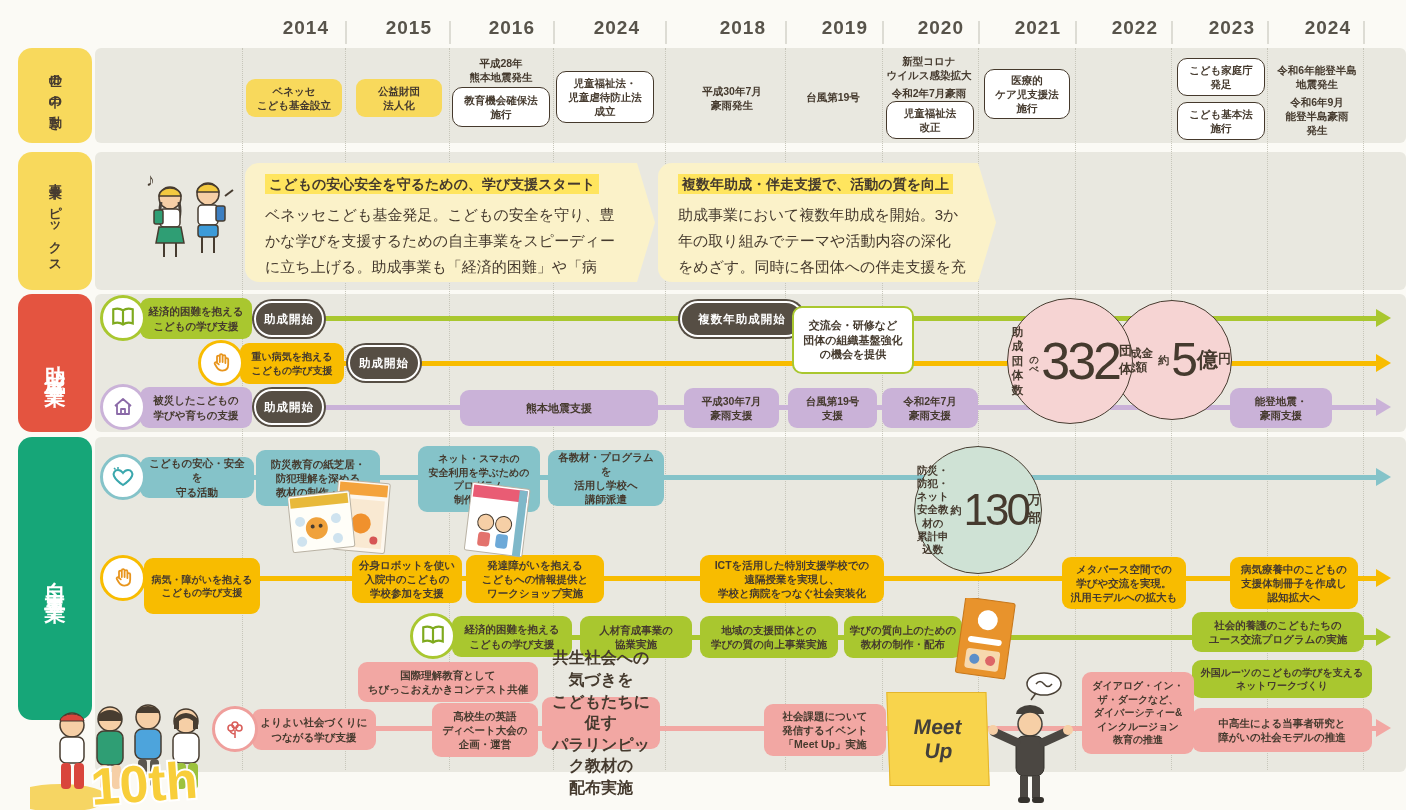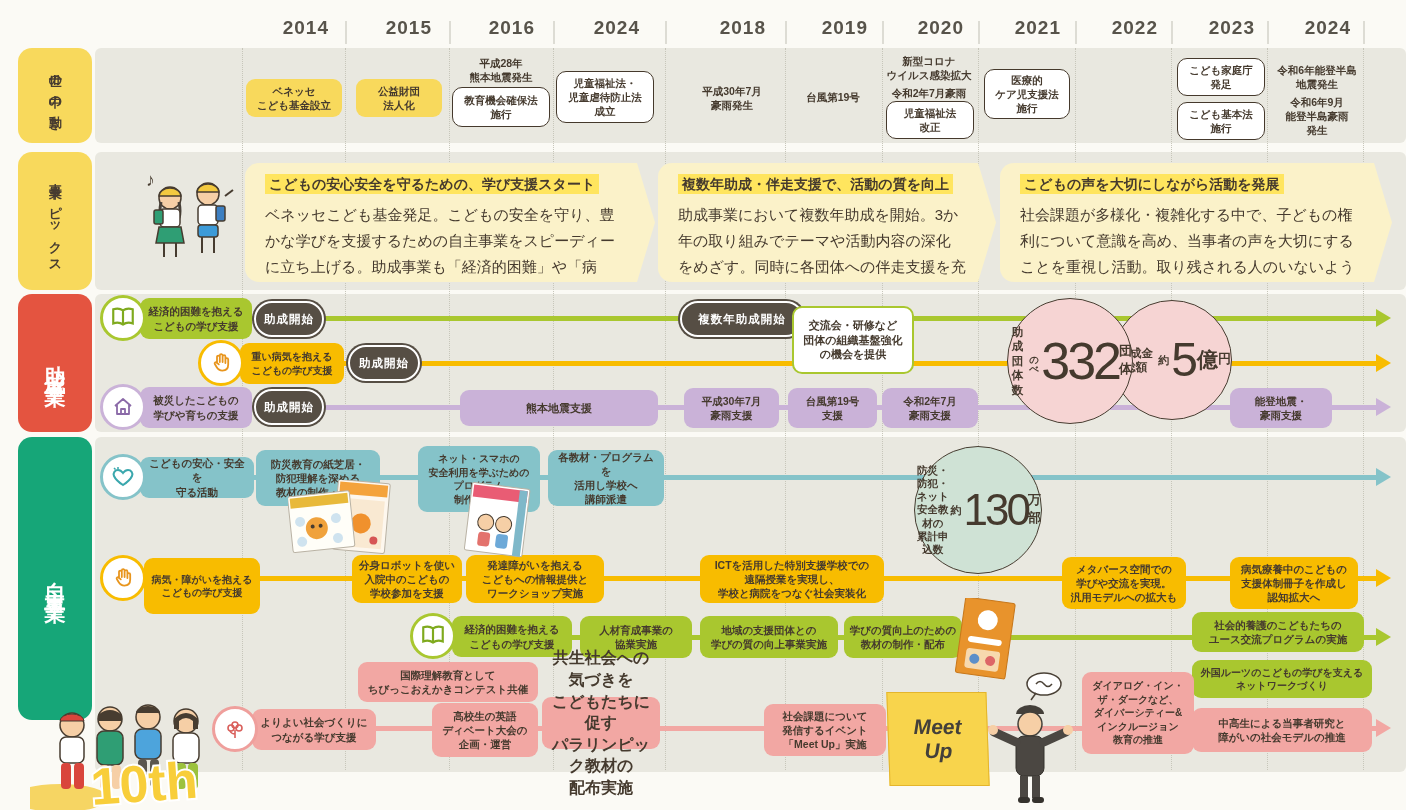--- a/index.html
+++ b/index.html
@@ -158,24 +158,20 @@
     <path d="M74 71v16M86 71v16" stroke="#473c30" stroke-width="2"></path>
   </svg>
   <div class="topic" style="left:245px;top:163px;width:410px;height:119px">
     <span class="tt">こどもの安心安全を守るための、学び支援スタート</span>
     <div class="tb">ベネッセこども基金発足。こどもの安全を守り、豊かな学びを支援するための自主事業をスピーディーに立ち上げる。助成事業も「経済的困難」や「病気・障がい」などこどもを取り巻く重要テーマを設定し助成団体の募集を開始。大きな災害が発生した際は緊急助成も実施。</div>
   </div>
   <div class="topic" style="left:658px;top:163px;width:338px;height:119px">
     <span class="tt">複数年助成・伴走支援で、活動の質を向上</span>
     <div class="tb">助成事業において複数年助成を開始。3か年の取り組みでテーマや活動内容の深化をめざす。同時に各団体への伴走支援を充実させ、助成金以外の面でも団体の活動や運営をより手厚くサポート。</div>
   </div>
-  <div class="topic" style="left:1000px;top:163px;width:392px;height:119px">
-    <span class="tt">こどもの声を大切にしながら活動を発展</span>
-    <div class="tb">社会課題が多様化・複雑化する中で、子どもの権利について意識を高め、当事者の声を大切にすることを重視し活動。取り残される人のいないよう社会状況を見ながら支援を続ける。</div>
-  </div>
 
   <div class="hline" style="left:140px;top:316px;width:1238px;background:#a9c72f"></div>
   <div class="ar" style="left:1376px;top:309px;border-left-color:#a9c72f"></div>
   <div class="hline" style="left:240px;top:361px;width:1138px;background:#f8bc00"></div>
   <div class="ar" style="left:1376px;top:354px;border-left-color:#f8bc00"></div>
   <div class="hline" style="left:140px;top:405px;width:1238px;background:#cab2d8"></div>
   <div class="ar" style="left:1376px;top:398px;border-left-color:#cab2d8"></div>
 
   <div class="icirc" style="left:100px;top:295px;border-color:#a9c72f">
     <svg width="26" height="26" viewBox="0 0 24 24">

